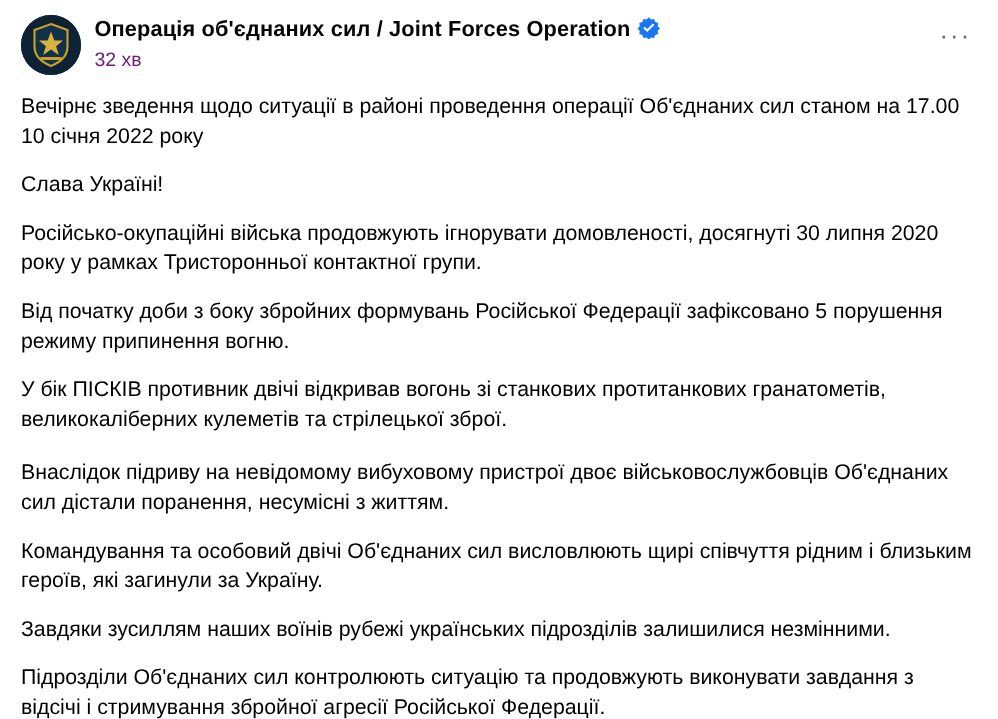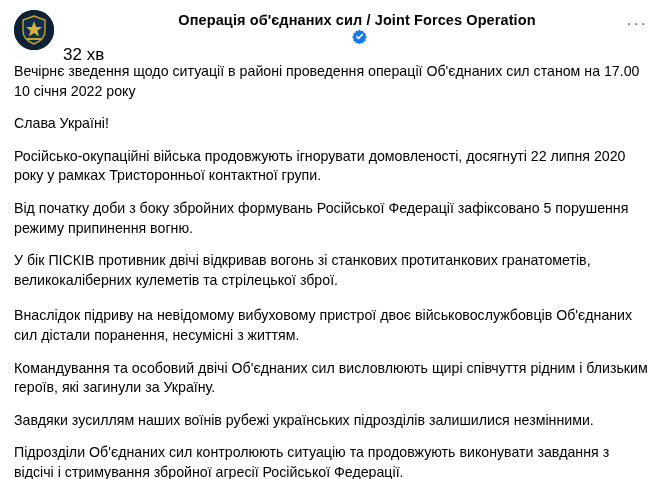--- a/index.html
+++ b/index.html
@@ -39,23 +39,21 @@
   .avatar svg {
     display: block;
   }
   .header-text {
     flex: 1 1 auto;
     min-width: 0;
     padding-top: 1px;
   }
   .page-name-row {
     display: flex;
-    align-items: center;
     line-height: 18px;
-    flex-direction: column;
   }
   .page-name {
     font-size: 14.5px;
     font-weight: bold;
     color: #050505;
     letter-spacing: 0.1px;
     white-space: nowrap;
   }
   .verified-badge {
     width: 15px;
@@ -63,22 +61,22 @@
     margin-left: 5px;
     flex: 0 0 15px;
   }
   .meta-row {
     display: flex;
     align-items: center;
     margin-top: 3px;
     line-height: 15px;
   }
   .timestamp {
-    font-size: 17px;
-    color: #000000;
+    font-size: 13px;
+    color: #701a75;
   }
   .menu-dots {
     position: absolute;
     top: 14px;
     right: 16px;
     width: 24px;
     height: 18px;
     display: flex;
     align-items: center;
     justify-content: center;
@@ -135,21 +133,21 @@
         <span class="timestamp">32 хв</span>
       </div>
     </div>
 
     <div class="menu-dots">···</div>
   </div>
 
   <div class="post-body">
     <p class="para">Вечірнє зведення щодо ситуації в районі проведення операції Об'єднаних сил станом на 17.00 10 січня 2022 року</p>
     <p class="para">Слава Україні!</p>
-    <p class="para">Російсько-окупаційні війська продовжують ігнорувати домовленості, досягнуті 22 липня 2020 року у рамках Тристоронньої контактної групи.</p>
+    <p class="para">Російсько-окупаційні війська продовжують ігнорувати домовленості, досягнуті 30 липня 2020 року у рамках Тристоронньої контактної групи.</p>
     <p class="para">Від початку доби з боку збройних формувань Російської Федерації зафіксовано 5 порушення режиму припинення вогню.</p>
     <p class="para tight">У бік ПІСКІВ противник двічі відкривав вогонь зі станкових протитанкових гранатометів, великокаліберних кулеметів та стрілецької зброї.</p>
     <p class="para">Внаслідок підриву на невідомому вибуховому пристрої двоє військовослужбовців Об'єднаних сил дістали поранення, несумісні з життям.</p>
     <p class="para">Командування та особовий двічі Об'єднаних сил висловлюють щирі співчуття рідним і близьким героїв, які загинули за Україну.</p>
     <p class="para">Завдяки зусиллям наших воїнів рубежі українських підрозділів залишилися незмінними.</p>
     <p class="para">Підрозділи Об'єднаних сил контролюють ситуацію та продовжують виконувати завдання з відсічі і стримування збройної агресії Російської Федерації.</p>
 
   </div>
 
 </div>

